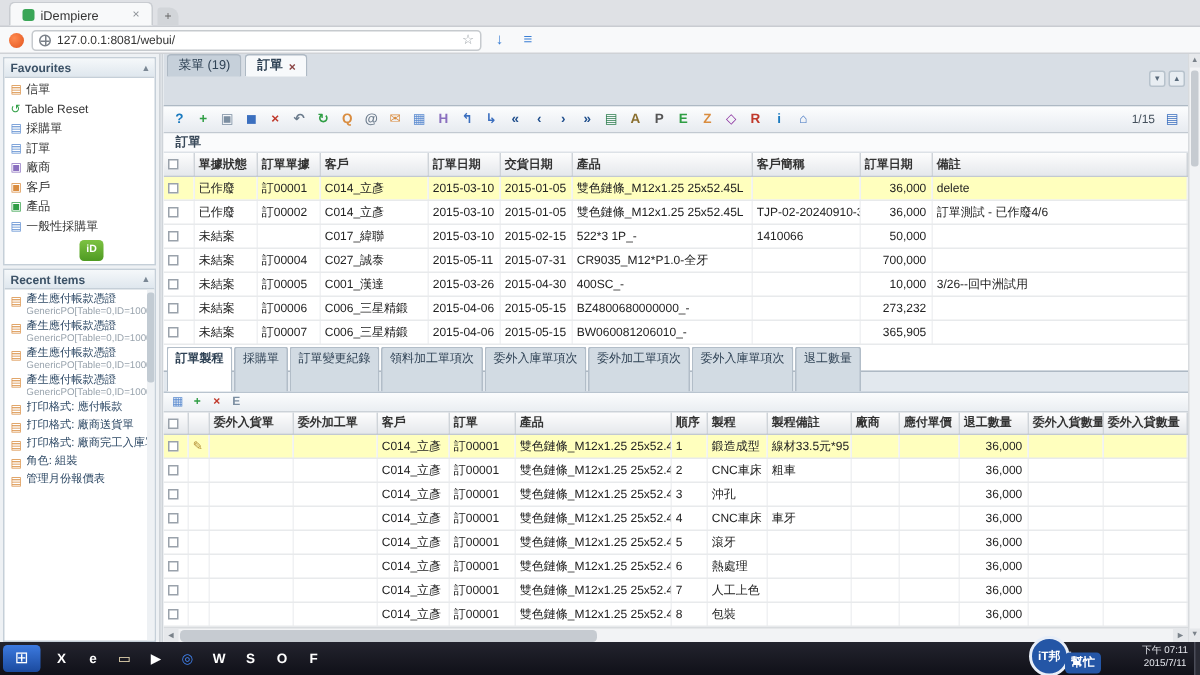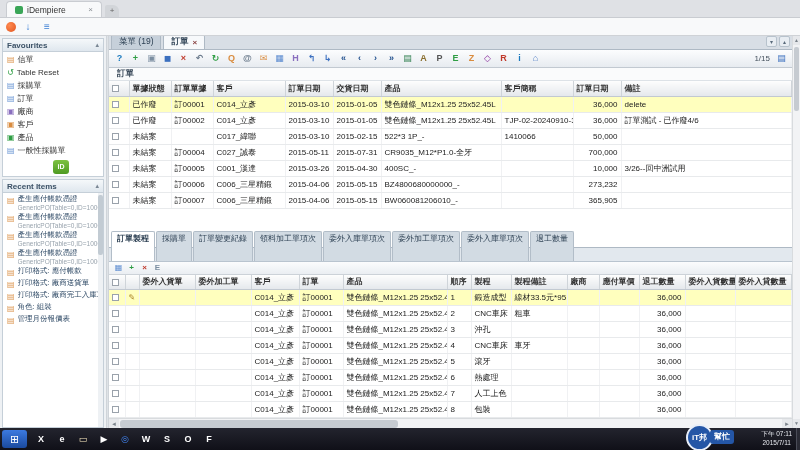--- a/index.html
+++ b/index.html
@@ -43,21 +43,21 @@
   .ri .fi{margin-top:1px}
   .ri-txt{overflow:hidden}
   .ri-label{font-size:7.5px;color:#2f4a66;line-height:8.5px;white-space:nowrap}
   .ri-sub{font-size:6.5px;color:#98a3ad;line-height:7.5px;white-space:nowrap}
   .ri-sub:empty{display:none}
   .sb-scroll{position:absolute;right:0;top:0;width:5px;height:100%;background:#eef1f4}
   .sb-thumb{position:absolute;top:2px;left:0;width:5px;height:60px;background:#c2cbd3;border-radius:2px}
   .splitter{width:3px;background:#dfe3e7;border-left:1px solid #cfd4d9;border-right:1px solid #cfd4d9}
 
   .main{flex:1;display:flex;flex-direction:column;background:#fff;overflow:hidden}
-  .app-tabbar{height:14px;background:#d8dee5;display:flex;align-items:flex-end;padding:0 2px;border-bottom:1px solid #aeb9c4}
+  .app-tabbar{height:35px;background:#d8dee5;display:flex;padding:0 2px;border-bottom:1px solid #aeb9c4}
   .atab{display:flex;align-items:center;gap:4px;font-size:8.5px;color:#2f4255;background:#c6d0da;border:1px solid #aeb9c4;border-bottom:none;border-radius:3px 3px 0 0;padding:1px 7px;margin-right:2px;height:15px}
   .atab.active{background:#f7f9fb;font-weight:bold}
   .atab .x{color:#8a4444;font-size:8px}
   .tb-right{margin-left:auto;display:flex;gap:2px;align-items:center;padding-bottom:2px}
   .tb-right span{width:11px;height:11px;background:#e8edf2;border:1px solid #b7c2cc;border-radius:2px;font-size:6px;color:#5a6b7c;text-align:center;line-height:10px}
 
   .toolbar{height:18px;background:linear-gradient(#fcfdfe,#e7ebf0);border-bottom:1px solid #c2c9d1;display:flex;align-items:center;padding:0 3px}
   .ticons{display:flex;align-items:center;gap:1px}
   .ticon{width:15px;height:15px;border-radius:2px;display:flex;align-items:center;justify-content:center}
   .ticon .tg{font-size:9px;font-weight:bold;line-height:1}
@@ -93,40 +93,45 @@
   .vs-thumb{position:absolute;top:2px;left:1px;width:5px;height:64px;background:#c6cbd1;border-radius:2px}
 
   
   .taskbar{height:22px;background:linear-gradient(#23242e,#101018);display:flex;align-items:center;gap:2px;padding-left:2px;position:relative}
   .startbtn{width:25px;height:18px;border-radius:3px;background:linear-gradient(#3c7ae0,#1b4a9e);color:#fff;font-size:11px;text-align:center;line-height:18px}
   .tkicon{width:18px;height:18px;border-radius:3px;display:flex;align-items:center;justify-content:center;font-size:9px;font-weight:bold;margin-left:3px}
   .tray{margin-left:auto;display:flex;align-items:center;gap:4px;padding-right:78px}
   .tray i{color:#e6e8ee;font-size:8px}
   .clock{position:absolute;right:8px;top:1px;text-align:center;color:#e6e8ee;font-size:6.5px;line-height:9px}
   .showdesk{position:absolute;right:0;top:0;width:4px;height:22px;border-left:1px solid #4a4c58;background:#2a2b35}
-  .watermark{position:absolute;right:66px;bottom:-1px;z-index:20;display:flex;align-items:center}
+  .watermark{position:absolute;right:66px;bottom:-1px;z-index:20;display:flex;align-items:flex-end}
   .wm-circle{width:27px;height:27px;border-radius:50%;background:#2456a6;border:2px solid #e8eef8;color:#fff;font-size:8px;font-weight:bold;display:flex;align-items:center;justify-content:center}
   .wm-pill{height:14px;background:#2456a6;border-radius:3px;color:#fff;font-size:8px;font-weight:bold;line-height:14px;padding:0 4px;margin-left:-3px;margin-bottom:2px}
 </style>
 </head>
 <body>
 
 <div class="screen">
 
   <div class="btabs">
     <div class="btab">
       <span class="favicon"></span>
       <span>iDempiere</span>
       <span class="btab-close">×</span>
     </div>
     <div class="newtab">+</div>
   </div>
 
   <div class="addr">
     <span class="blogo"></span>
+    <div class="urlbox">
+      <span class="globe"></span>
+      <span>127.0.0.1:8081/webui/</span>
+      <span class="star">☆</span>
+    </div>
     <span class="bicon">↓</span>
     <span class="bicon">≡</span>
   </div>
 
   <div class="app-row">
 
     <div class="sidebar">
       <div class="panel">
         <div class="panel-h">
           <span>Favourites</span>

